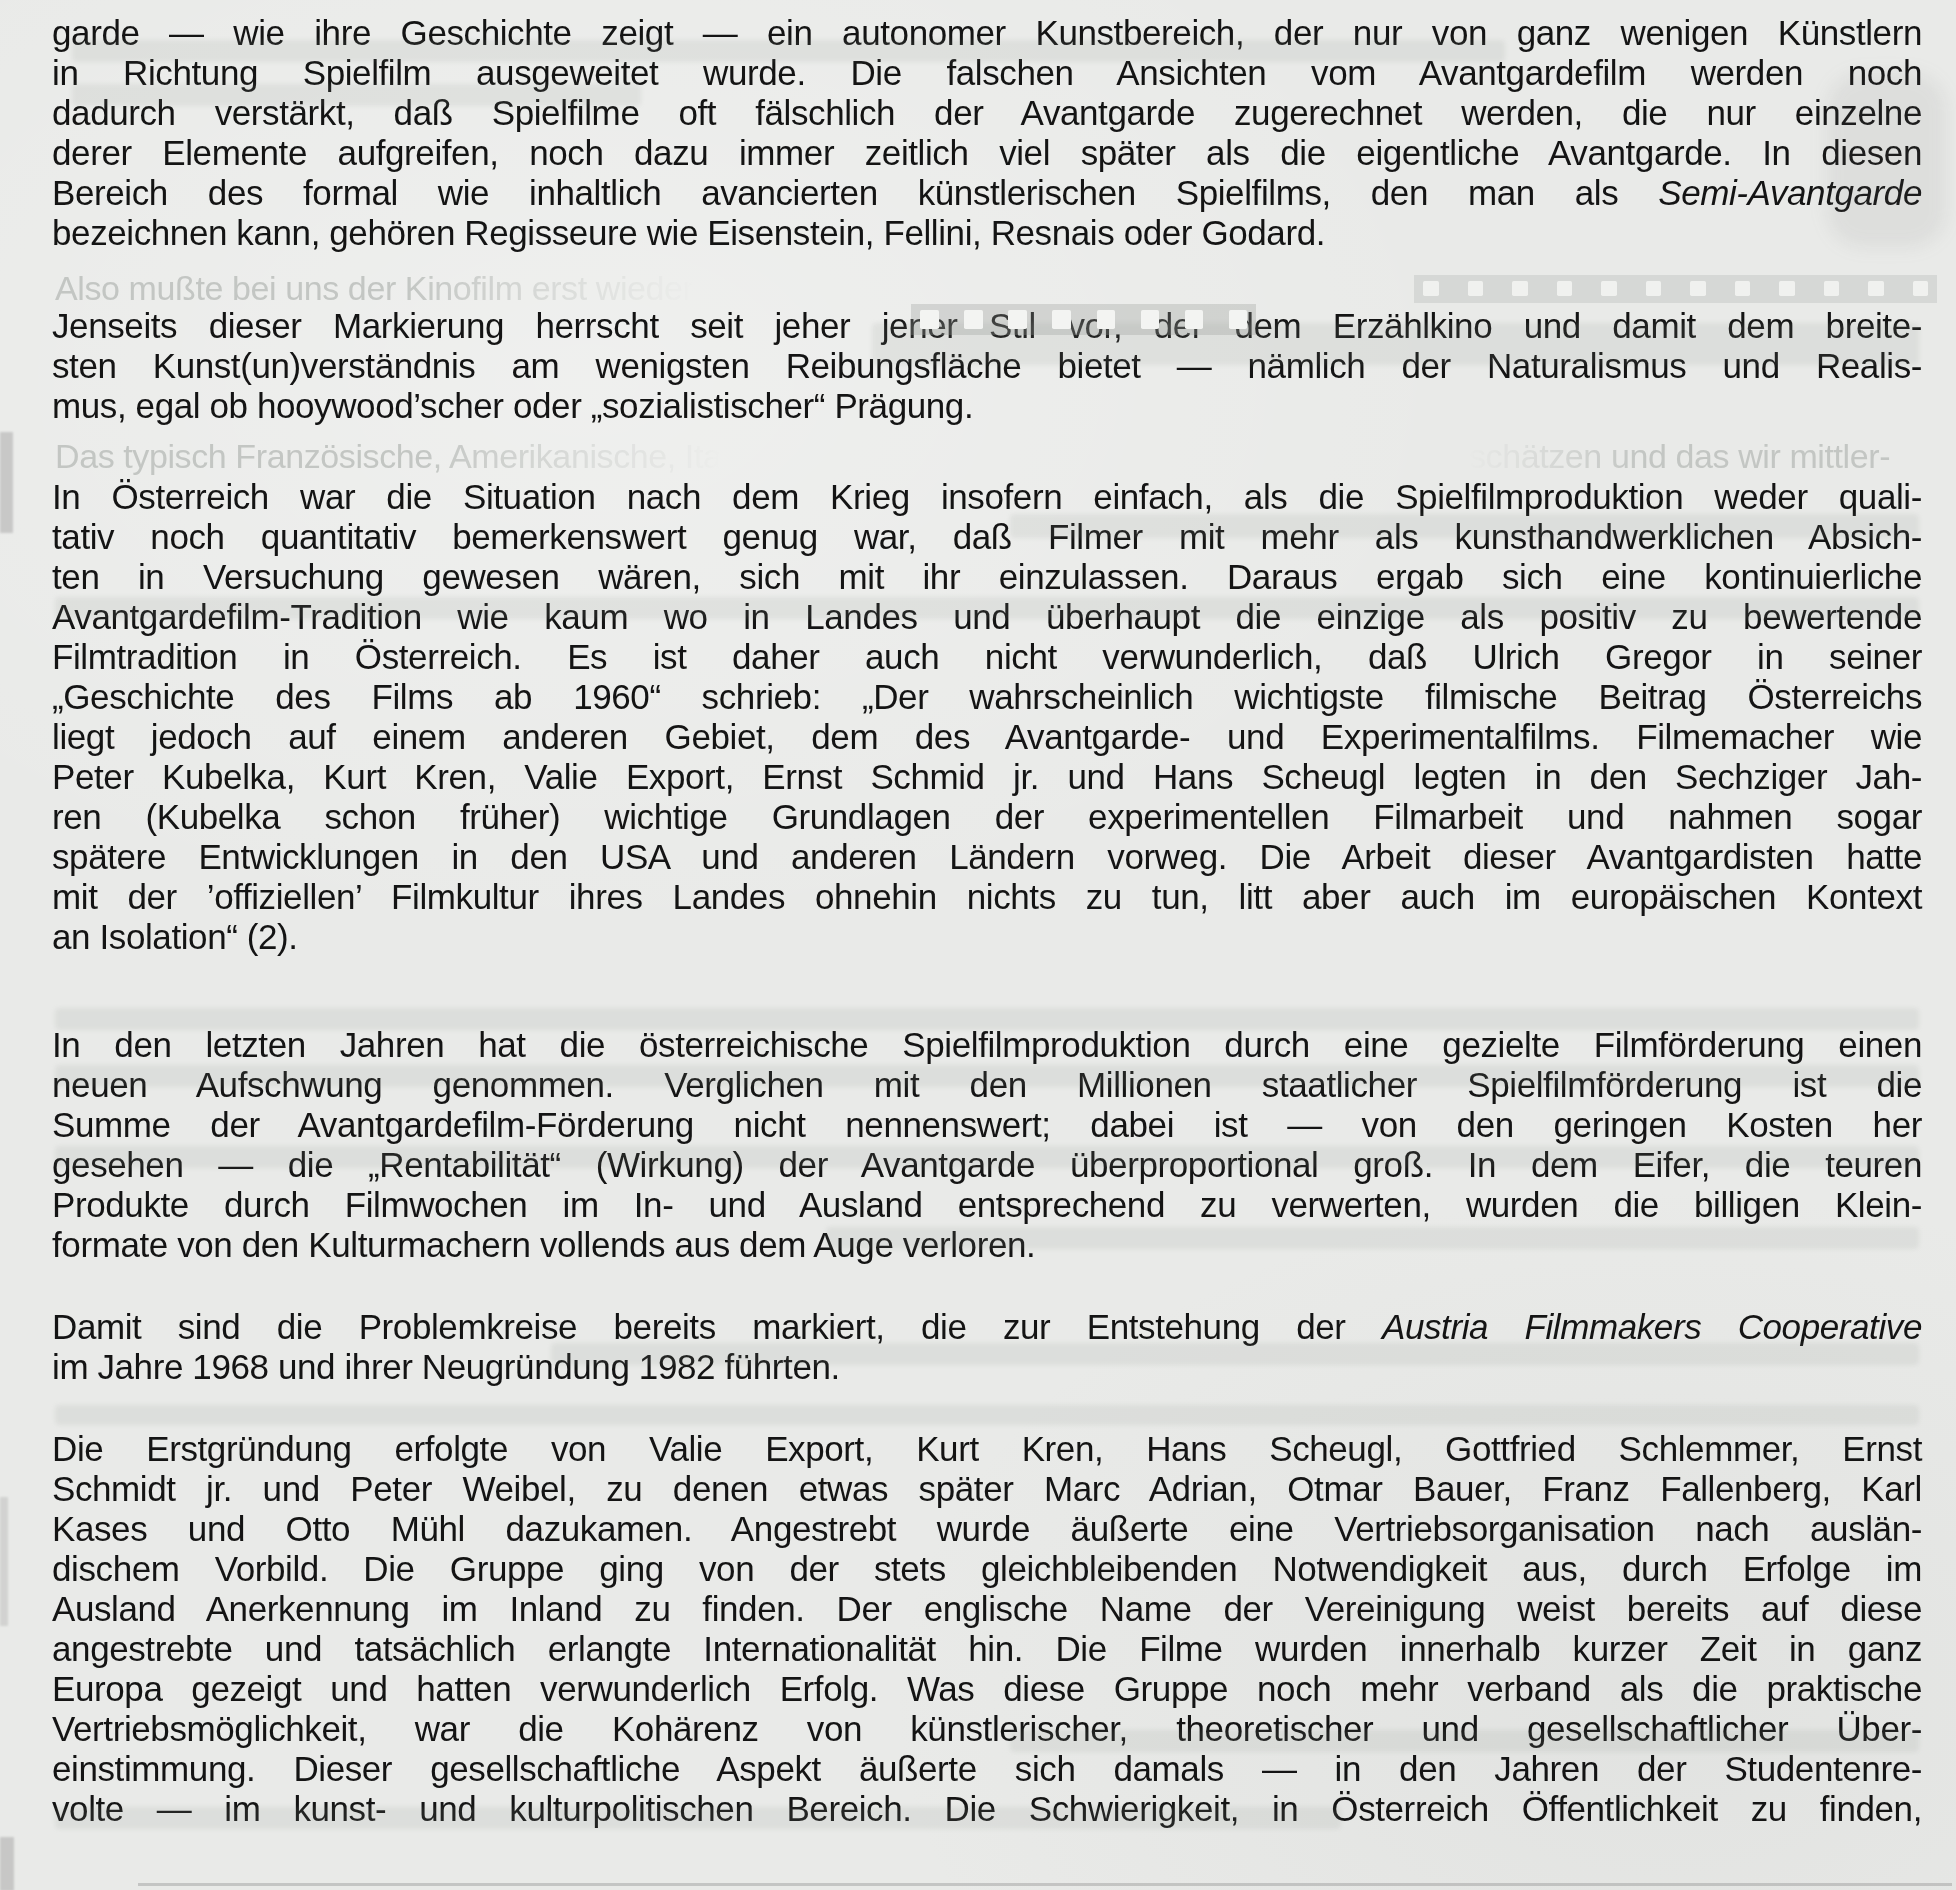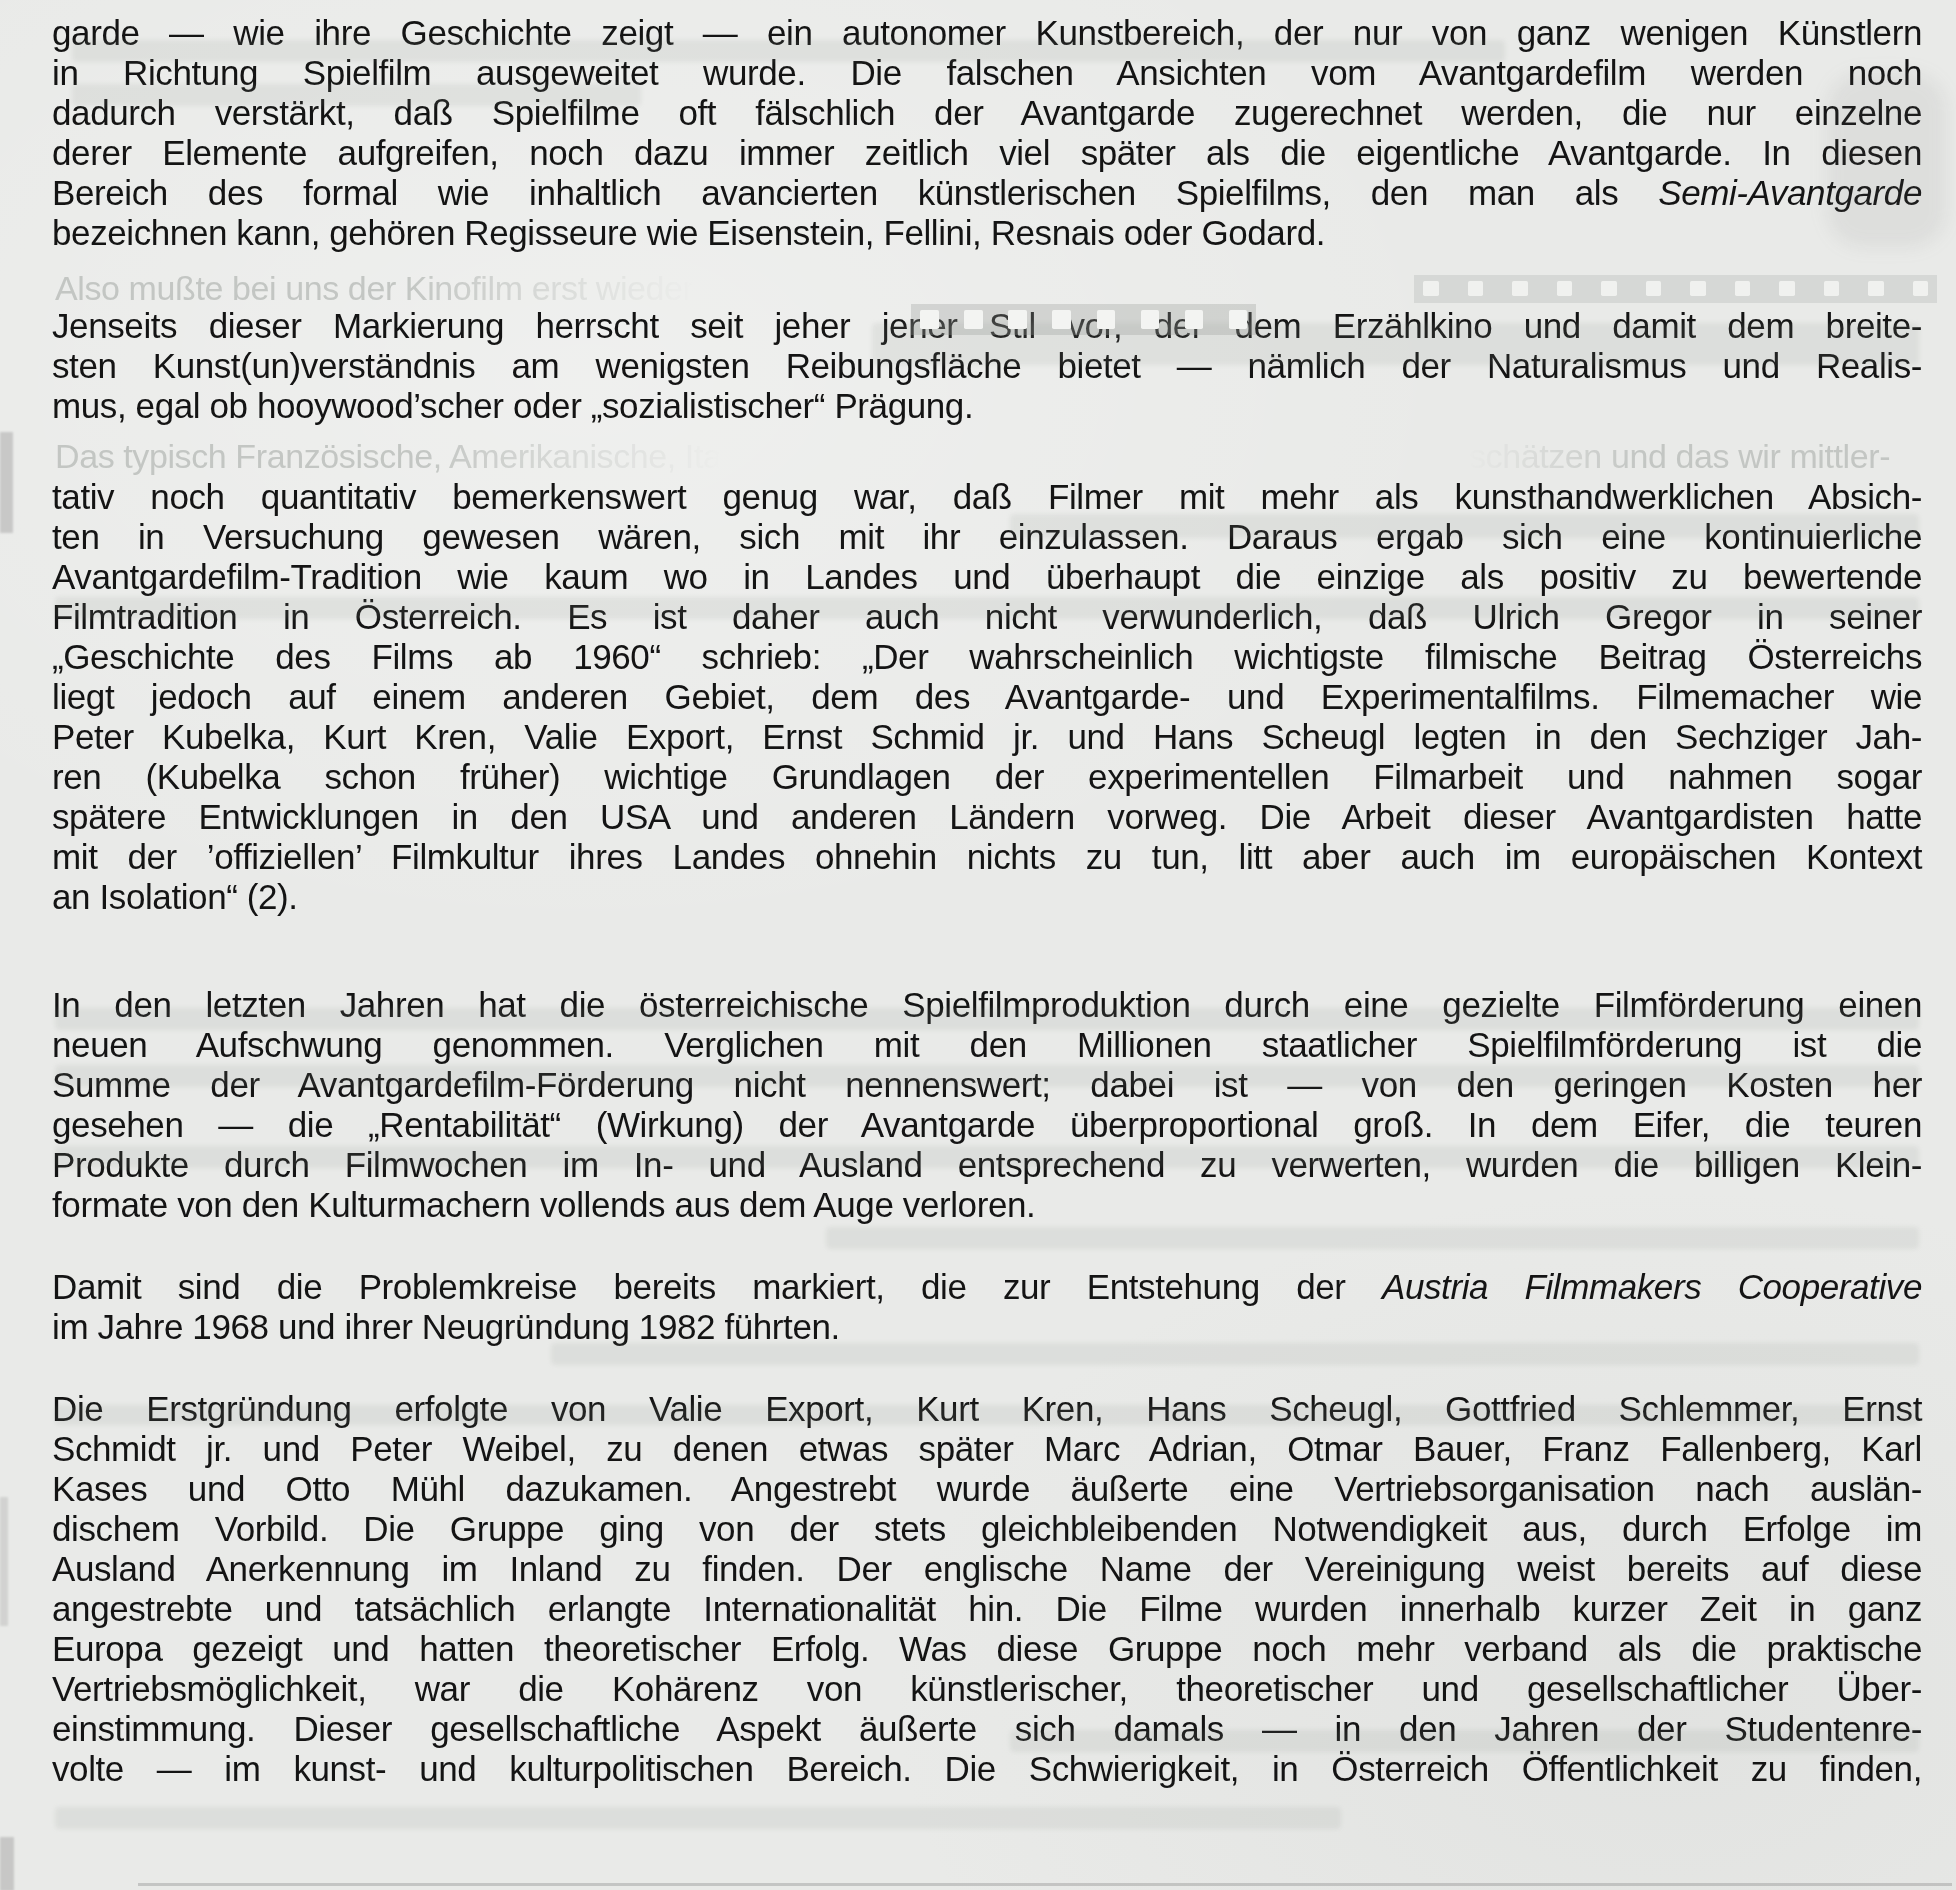--- a/index.html
+++ b/index.html
@@ -130,20 +130,21 @@
       <div class="line">derer Elemente aufgreifen, noch dazu immer zeitlich viel später als die eigentliche Avantgarde. In diesen</div>
       <div class="line">Bereich des formal wie inhaltlich avancierten künstlerischen Spielfilms, den man als <i>Semi-Avantgarde</i></div>
       <div class="line last">bezeichnen kann, gehören Regisseure wie Eisenstein, Fellini, Resnais oder Godard.</div>
     </div>
     <div class="paragraph p2">
       <div class="line">Jenseits dieser Markierung herrscht seit jeher jener Stil vor, der dem Erzählkino und damit dem breite-</div>
       <div class="line">sten Kunst(un)verständnis am wenigsten Reibungsfläche bietet — nämlich der Naturalismus und Realis-</div>
       <div class="line last">mus, egal ob hooywood’scher oder „sozialistischer“ Prägung.</div>
     </div>
     <div class="paragraph p3">
+      <div class="line">In Österreich war die Situation nach dem Krieg insofern einfach, als die Spielfilmproduktion weder quali-</div>
       <div class="line">tativ noch quantitativ bemerkenswert genug war, daß Filmer mit mehr als kunsthandwerklichen Absich-</div>
       <div class="line">ten in Versuchung gewesen wären, sich mit ihr einzulassen. Daraus ergab sich eine kontinuierliche</div>
       <div class="line">Avantgardefilm-Tradition wie kaum wo in Landes und überhaupt die einzige als positiv zu bewertende</div>
       <div class="line">Filmtradition in Österreich. Es ist daher auch nicht verwunderlich, daß Ulrich Gregor in seiner</div>
       <div class="line">„Geschichte des Films ab 1960“ schrieb: „Der wahrscheinlich wichtigste filmische Beitrag Österreichs</div>
       <div class="line">liegt jedoch auf einem anderen Gebiet, dem des Avantgarde- und Experimentalfilms. Filmemacher wie</div>
       <div class="line">Peter Kubelka, Kurt Kren, Valie Export, Ernst Schmid jr. und Hans Scheugl legten in den Sechziger Jah-</div>
       <div class="line">ren (Kubelka schon früher) wichtige Grundlagen der experimentellen Filmarbeit und nahmen sogar</div>
       <div class="line">spätere Entwicklungen in den USA und anderen Ländern vorweg. Die Arbeit dieser Avantgardisten hatte</div>
       <div class="line">mit der ’offiziellen’ Filmkultur ihres Landes ohnehin nichts zu tun, litt aber auch im europäischen Kontext</div>
@@ -161,21 +162,21 @@
       <div class="line">Damit sind die Problemkreise bereits markiert, die zur Entstehung der <i>Austria Filmmakers Cooperative</i></div>
       <div class="line last">im Jahre 1968 und ihrer Neugründung 1982 führten.</div>
     </div>
     <div class="paragraph p6">
       <div class="line">Die Erstgründung erfolgte von Valie Export, Kurt Kren, Hans Scheugl, Gottfried Schlemmer, Ernst</div>
       <div class="line">Schmidt jr. und Peter Weibel, zu denen etwas später Marc Adrian, Otmar Bauer, Franz Fallenberg, Karl</div>
       <div class="line">Kases und Otto Mühl dazukamen. Angestrebt wurde äußerte eine Vertriebsorganisation nach auslän-</div>
       <div class="line">dischem Vorbild. Die Gruppe ging von der stets gleichbleibenden Notwendigkeit aus, durch Erfolge im</div>
       <div class="line">Ausland Anerkennung im Inland zu finden. Der englische Name der Vereinigung weist bereits auf diese</div>
       <div class="line">angestrebte und tatsächlich erlangte Internationalität hin. Die Filme wurden innerhalb kurzer Zeit in ganz</div>
-      <div class="line">Europa gezeigt und hatten theoretischer Erfolg. Was diese Gruppe noch mehr verband als die praktische</div>
+      <div class="line">Europa gezeigt und hatten verwunderlich Erfolg. Was diese Gruppe noch mehr verband als die praktische</div>
       <div class="line">Vertriebsmöglichkeit, war die Kohärenz von künstlerischer, theoretischer und gesellschaftlicher Über-</div>
       <div class="line">einstimmung. Dieser gesellschaftliche Aspekt äußerte sich damals — in den Jahren der Studentenre-</div>
       <div class="line">volte — im kunst- und kulturpolitischen Bereich. Die Schwierigkeit, in Österreich Öffentlichkeit zu finden,</div>
     </div>
   </div>
 
 <div id="ghost-layer">
     <div class="ghost-line fade-right" style="left: 55px; top: 269px;">Also mußte bei uns der Kinofilm erst wieder</div>
     <div class="ghost-line fade-right" style="left: 55px; top: 437px;">Das typisch Französische, Amerikanische, Ita</div>
     <div class="ghost-line fade-left" style="left: 1469px; top: 437px;">schätzen und das wir mittler-</div>

